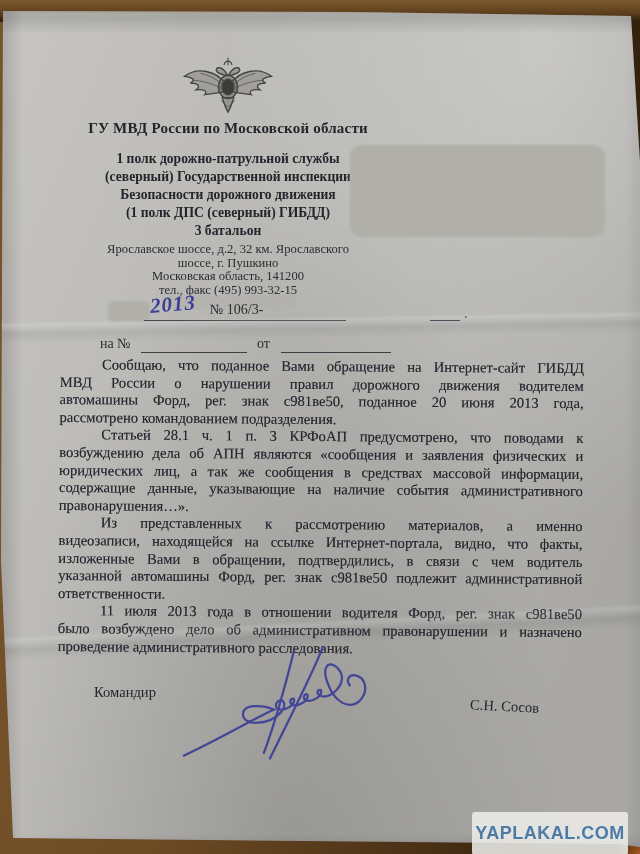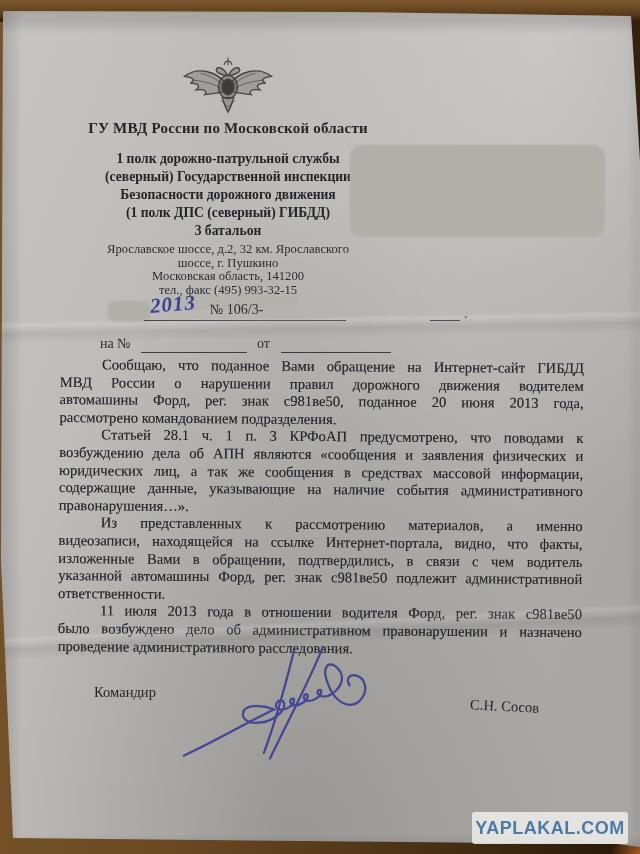--- a/index.html
+++ b/index.html
@@ -40,21 +40,21 @@
   .bodytext{position:absolute;left:60px;top:356px;width:524px;
         font-size:14.6px;line-height:17.6px;color:#26262e;
         transform:rotate(.45deg);transform-origin:0 0;
         text-shadow:0 0 .5px rgba(40,40,55,.55);}
   .bline{text-align:justify;text-align-last:justify;white-space:normal;}
   .bline.last{text-align-last:left;}
   .bline.first{text-indent:42px;}
   .sigblock{position:absolute;}
   .cmdr{left:94px;top:684px;font-size:14.6px;color:#26262e;}
   .sname{left:470px;top:698px;font-size:14.6px;color:#26262e;transform:rotate(3deg);}
-  .watermark{position:absolute;left:472px;top:812px;width:156px;height:32px;
+  .watermark{position:absolute;left:472px;top:812px;width:156px;height:43px;
         background:rgba(236,236,232,.88);border-radius:3px;
         display:flex;align-items:center;justify-content:center;
         font-family:"Liberation Sans", sans-serif;font-weight:bold;
         font-size:18px;letter-spacing:.5px;color:#4d7ba6;}
 </style>
 </head>
 <body>
 
 <div class="photo">
   <div class="paper"></div>

